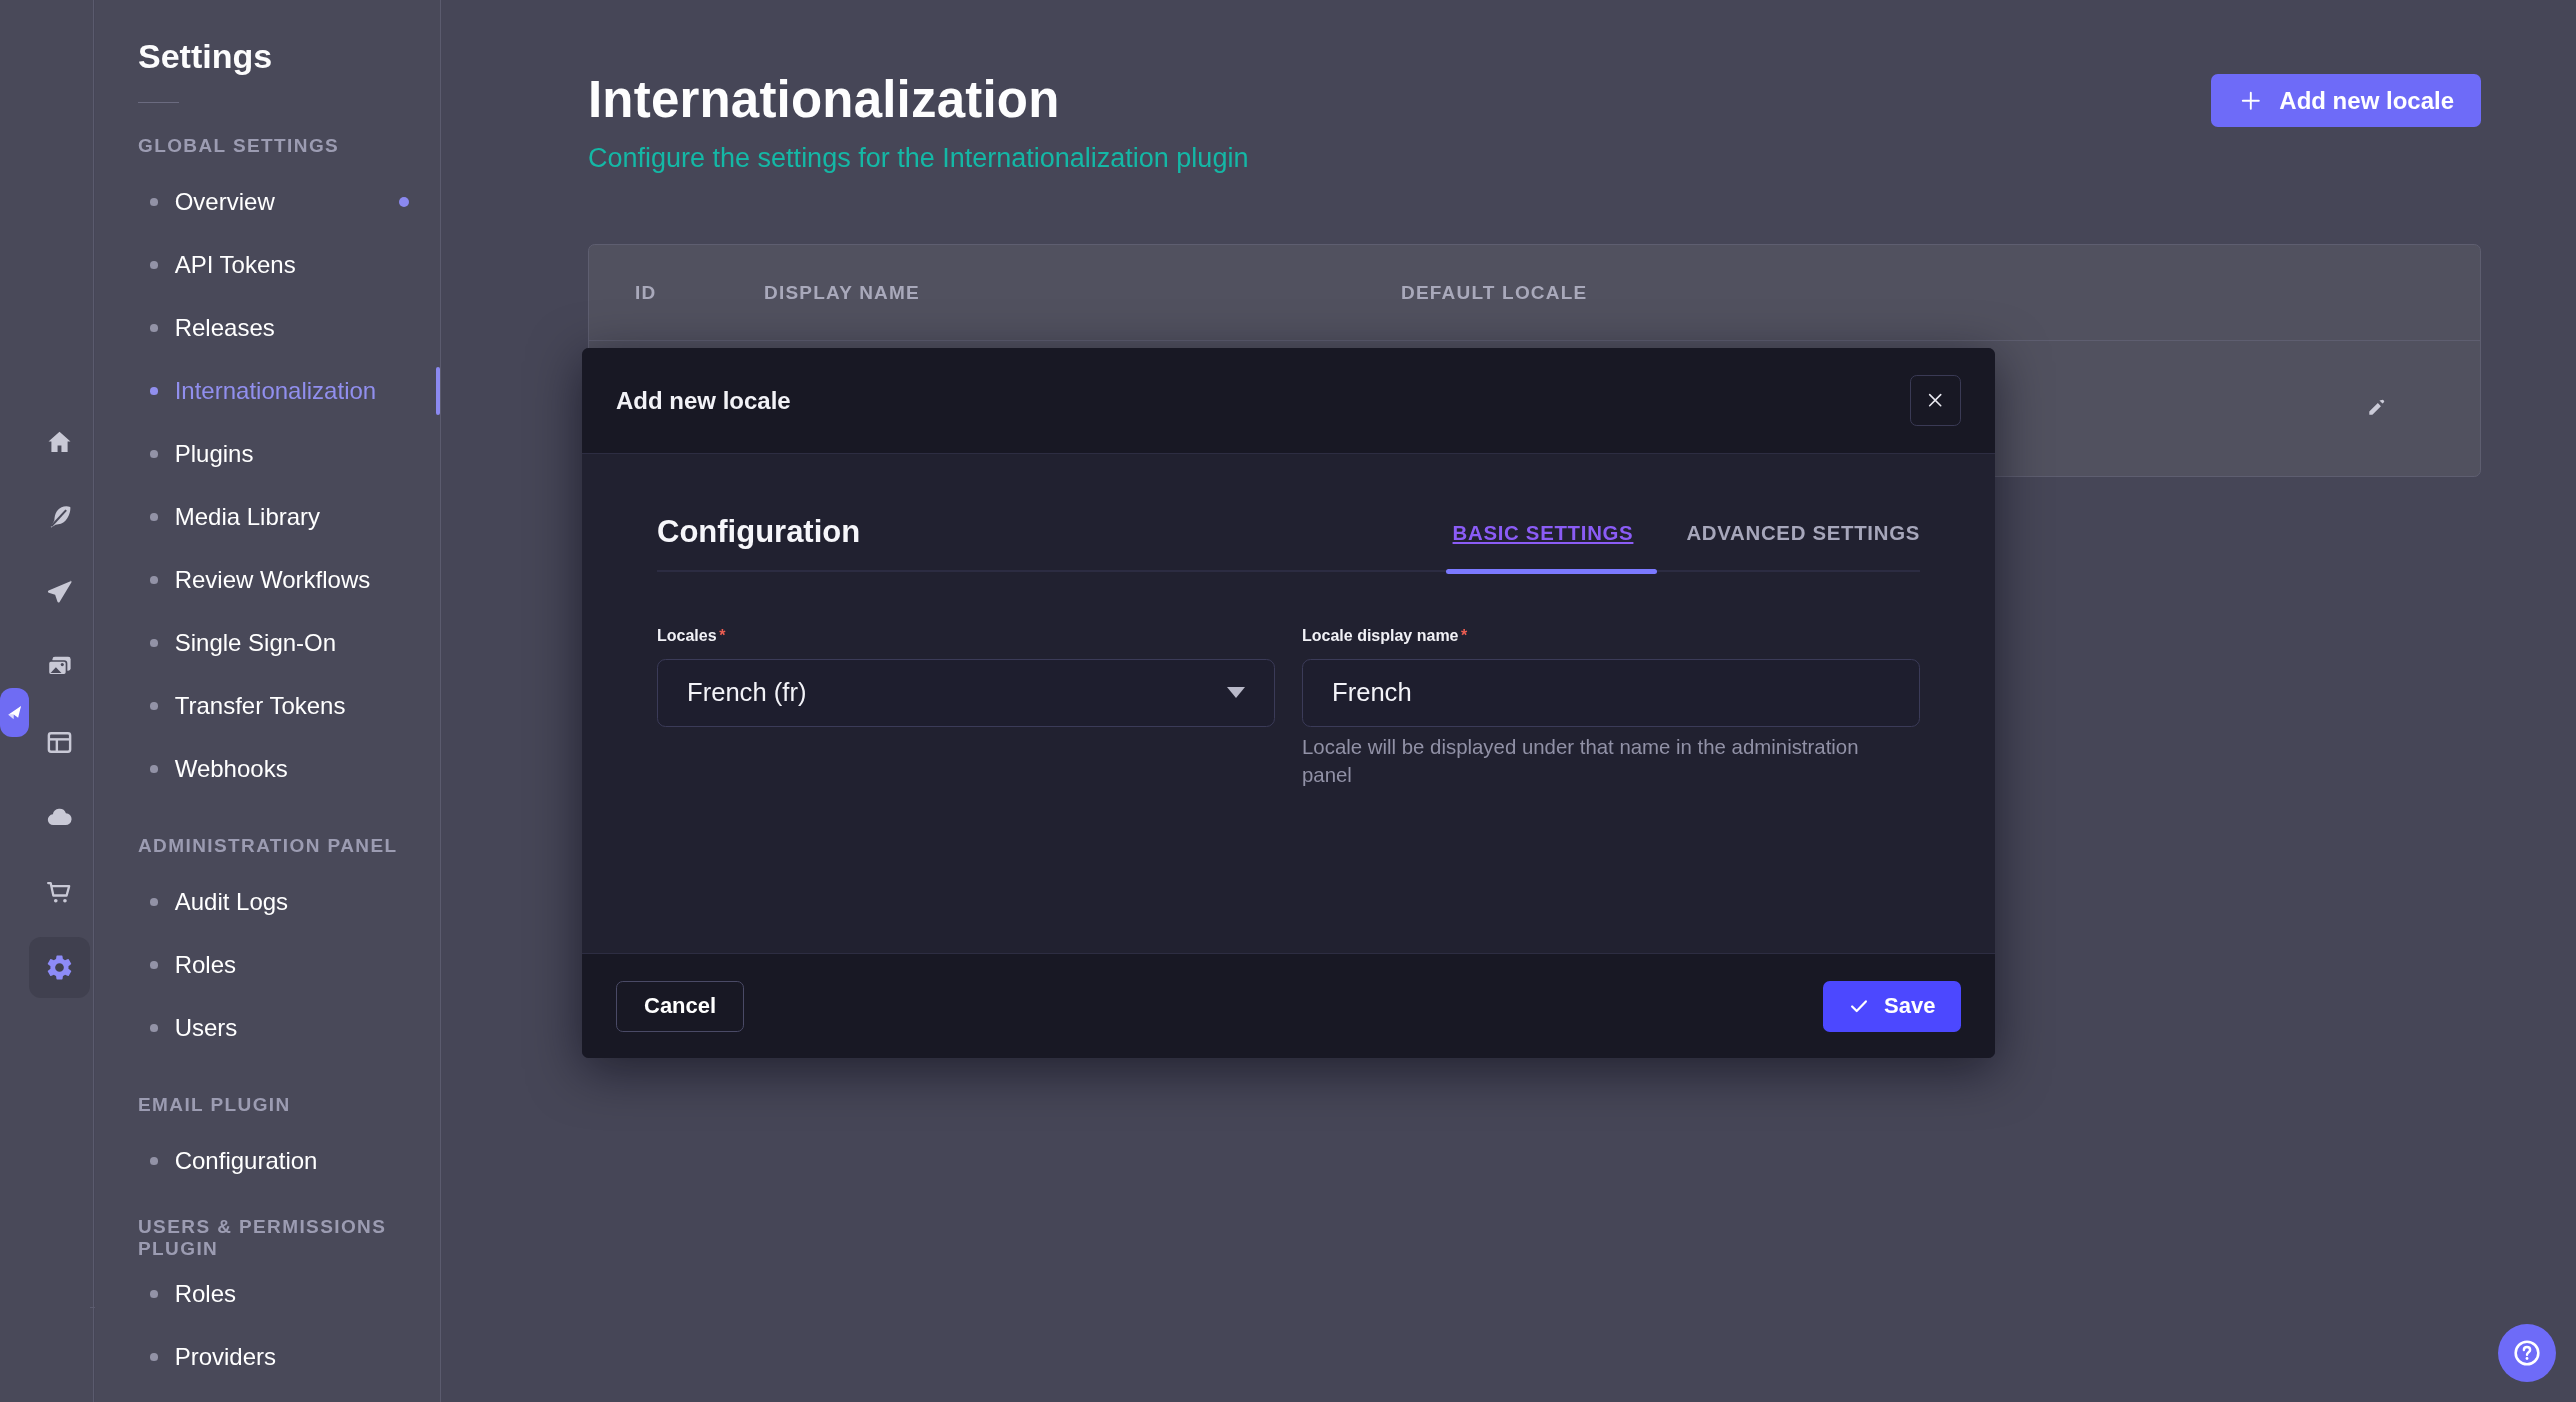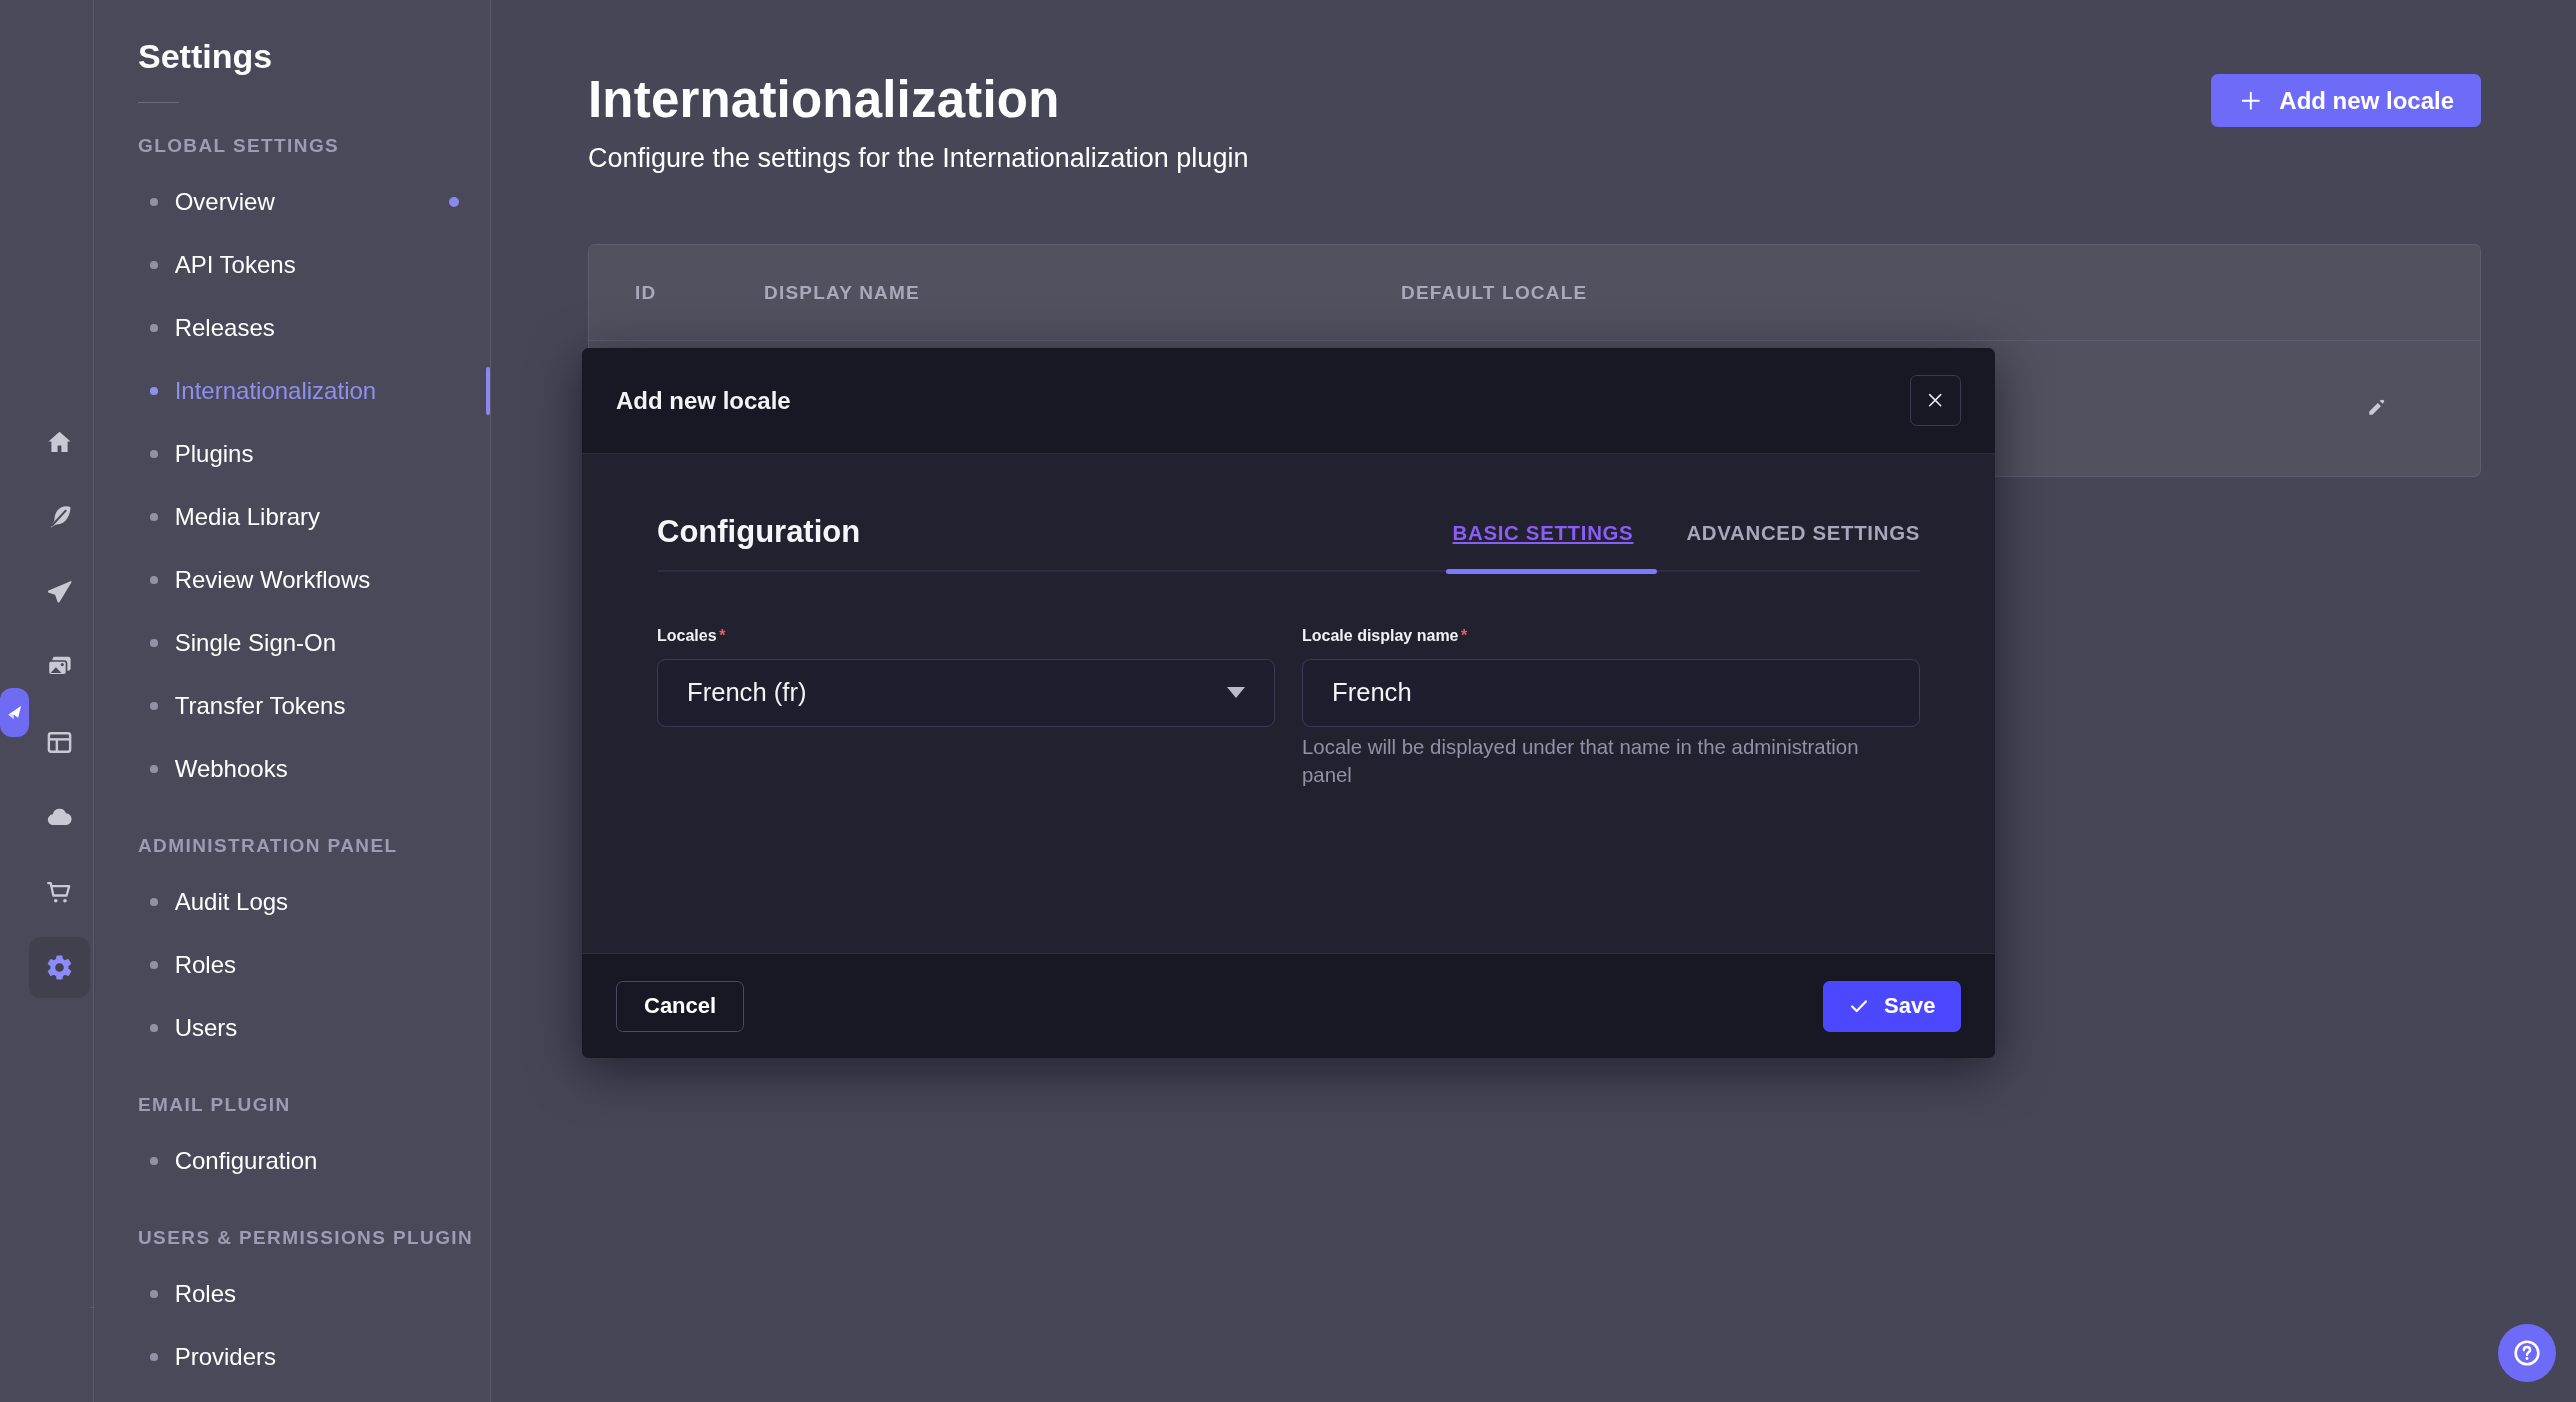--- a/index.html
+++ b/index.html
@@ -36,21 +36,21 @@
   .rail-bottom { margin-top:auto; width:100%; display:flex; flex-direction:column; align-items:center; }
   .avatar {
     width:58px; height:58px; border-radius:50%; background:#a19ef6;
     color:#3c3c58; font-size:23px; font-weight:700;
     display:flex; align-items:center; justify-content:center;
     margin:15.3px 0 20.4px; cursor:pointer; letter-spacing:0.4px;
   }
 
   
   .settings-panel {
-    position:absolute; left:95px; top:0; width:396px; height:1402px;
+    position:absolute; left:95px; top:0; width:346px; height:1402px;
     background:#494959; border-right:0.9px solid #5b5b6e; overflow:hidden;
   }
   .panel-inner { padding:37px 0 0 43px; }
   .panel-title { font-size:34px; font-weight:700; color:#fcfcfd; }
   .panel-title-divider { width:41px; height:1.7px; background:#6b6b80; margin:25.6px 0 31px; }
   .section-header {
     font-size:19px; font-weight:700; letter-spacing:1.4px; color:#9c9cb2;
     margin:0 0 12px; height:24px; display:flex; align-items:center;
   }
   .section-header.spaced { margin-top:34px; }
@@ -69,21 +69,21 @@
   .nav-item .active-bar { right:0; }
   .notif-dot {
     width:10.2px; height:10.2px; border-radius:50%; background:#8b89f0;
     margin-left:auto; margin-right:31px;
   }
 
   
   .main { position:absolute; left:492px; top:0; right:0; bottom:0; }
   .page-header { padding:70px 95px 0 96px; position:relative; }
   .page-title { font-size:51px; font-weight:700; color:#fdfdfe; letter-spacing:0.2px; }
-  .page-subtitle { margin-top:13.6px; font-size:27px; color:#ffffff; }
+  .page-subtitle { margin-top:13.6px; font-size:27px; color:#14b8a6; }
   .add-locale-btn {
     position:absolute; top:74px; right:95px; height:53px; border-radius:6.8px;
     background:#6e6bf8; border:none; color:#ffffff; font-size:24px; font-weight:600;
     font-family:inherit; display:flex; align-items:center; gap:15.3px; padding:0 27px;
     cursor:pointer;
   }
   .table-card {
     position:absolute; left:96px; right:95px; top:244px; height:233px;
     background:#51515f; border:0.9px solid #5e5e70; border-radius:6.8px;
   }

